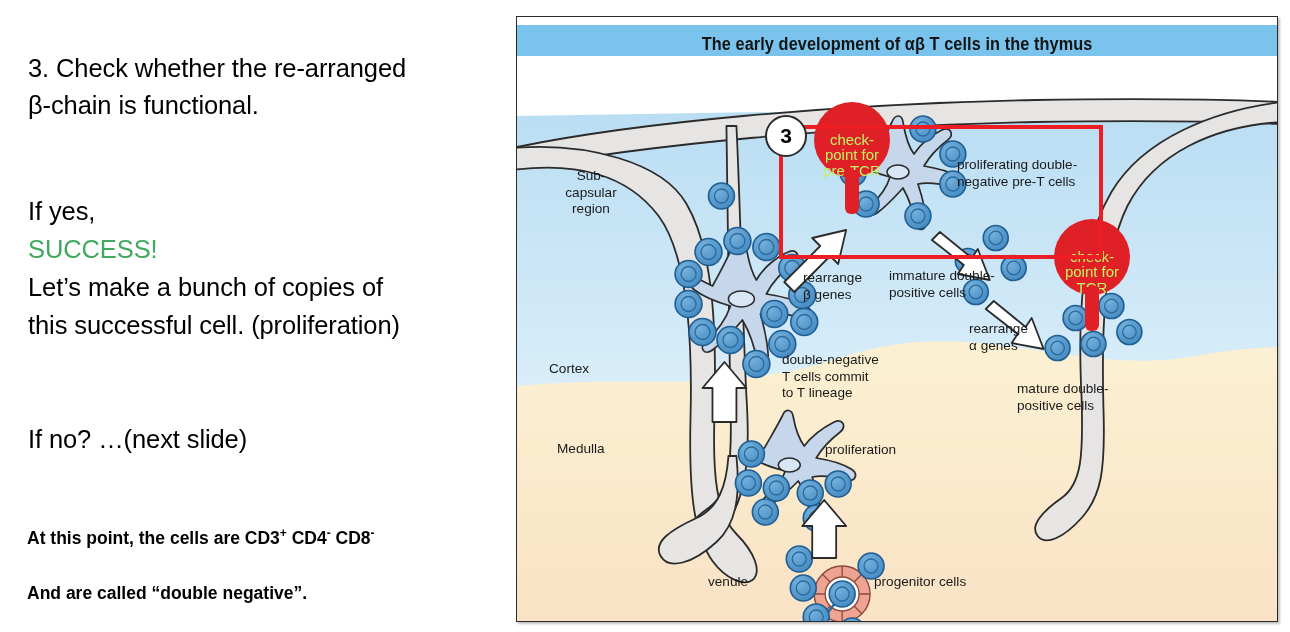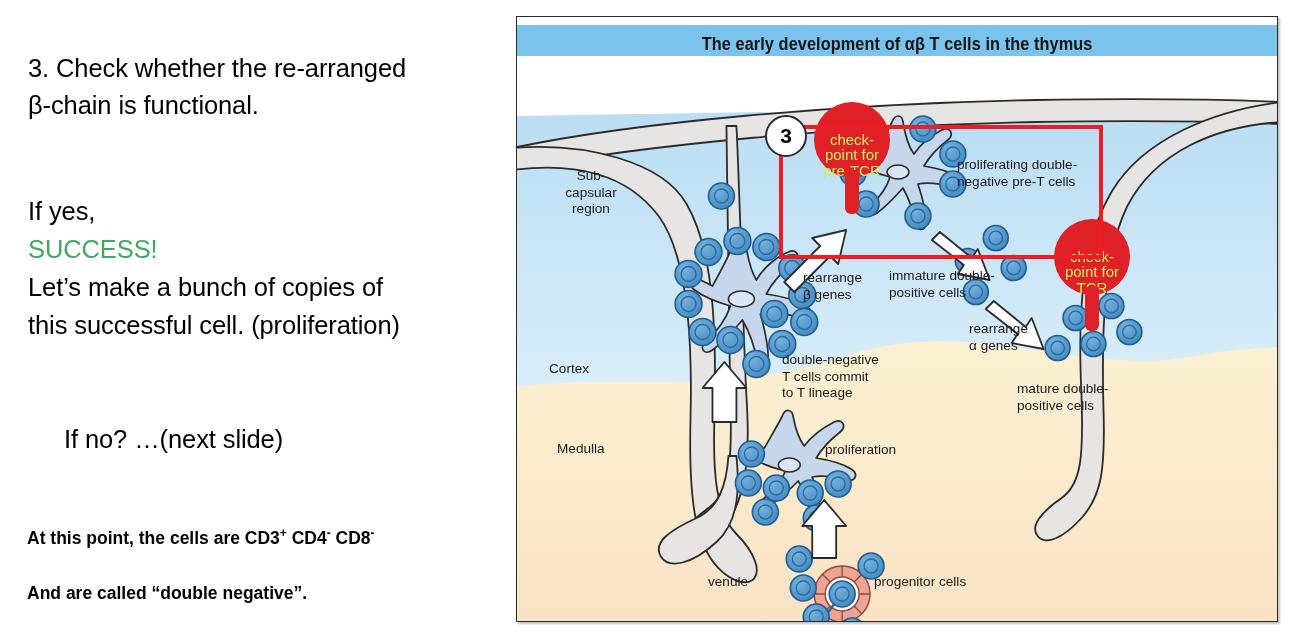--- a/index.html
+++ b/index.html
@@ -21,21 +21,21 @@
     color:#000000;
     white-space:nowrap;
     letter-spacing:-0.1px;
   }
   #step-line-1{ top:49px; }
   #step-line-2{ top:86px; }
   #ifyes-line { top:192px; }
   #success-line{ top:230px; color:#41A85F; }
   #copies-line-1{ top:268px; }
   #copies-line-2{ top:306px; }
-  #ifno-line{ top:420px;margin-left:36px; }
+  #ifno-line{ top:420px; }
 
   .footnote{
     position:absolute;
     left:27px;
     font-size:17.5px;
     font-weight:bold;
     line-height:27px;
     color:#000;
     white-space:nowrap;
   }

